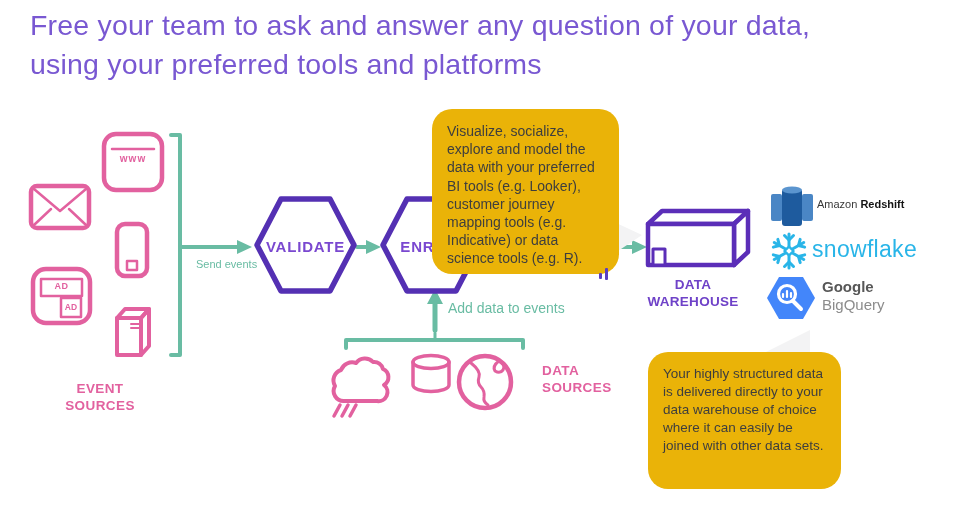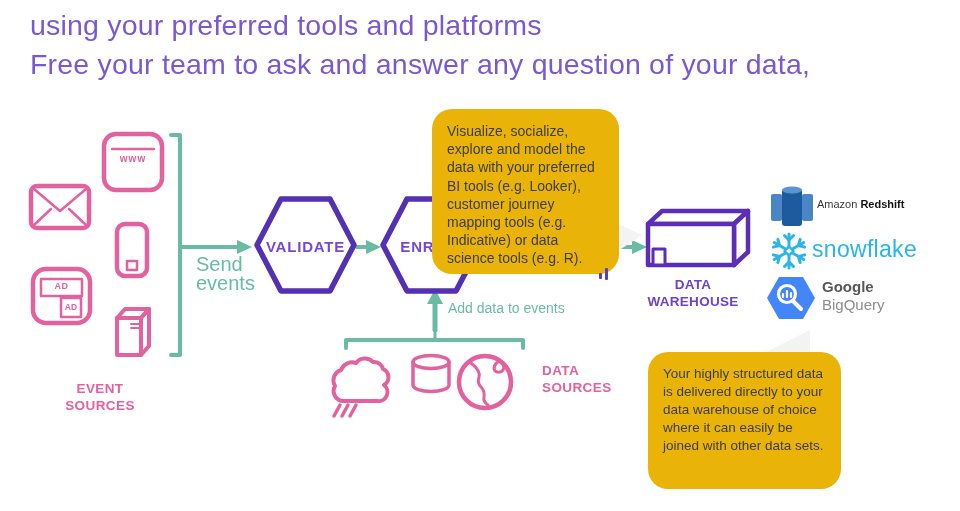--- a/index.html
+++ b/index.html
@@ -13,21 +13,21 @@
     color:#7958D2; z-index:2;
   }
   svg.layer { position:absolute; left:0; top:0; z-index:1; }
 
   .icon-text { position:absolute; z-index:2; color:#E2619F; font-weight:bold; text-align:center; }
   .www-text { left:104px; top:153px; width:58px; font-size:10px; letter-spacing:1px;text-align:center; }
   .ad1 { left:41px;  top:281px; width:41px; font-size:9px; letter-spacing:.5px; }
   .ad2 { left:61px;  top:302px; width:20px; font-size:8.5px; }
 
   .teal-label { position:absolute; z-index:2; color:#69BCA3; }
-  .send-events { left:196px; top:255px; width:62px; font-size:20px; line-height:19px; }
+  .send-events { left:196px; top:255px; width:62px; font-size:11px; line-height:19px; }
   .add-data   { left:448px; top:300px; font-size:14px; white-space:nowrap; }
 
   .hexlabel {
     position:absolute; z-index:2; width:97px; text-align:center;
     font-size:15px; font-weight:bold; letter-spacing:.8px; color:#7A48D0;
   }
   .hex-v { left:257px; top:238px; }
   .hex-e { left:383px; top:238px; }
 
   .pink-label { position:absolute; z-index:2; color:#E2619F; font-weight:bold; font-size:13.5px; line-height:17px; letter-spacing:.4px; }
@@ -59,22 +59,22 @@
   .google-text { left:822px; top:278px; font-size:15px; line-height:18px; }
   .google-text .g1 { color:#575757; font-weight:600; }
   .google-text .g2 { color:#8C8C8C; }
 </style>
 </head>
 <body>
 
 <div class="canvas">
 
   <div class="title">
+    <div>Free your team to ask and answer any question of your data,</div>
     <div>using your preferred tools and platforms</div>
-    <div>Free your team to ask and answer any question of your data,</div>
   </div>
 
   <svg class="layer" width="960" height="511" viewBox="0 0 960 511">
 
     <g stroke="#E2619F" fill="none" stroke-linecap="round" stroke-linejoin="round">
 
       <g>
         <rect x="104" y="134" width="58" height="56" rx="12" stroke-width="4.5"></rect>
         <line x1="112" y1="149" x2="154" y2="149" stroke-width="2.5"></line>
       </g>

